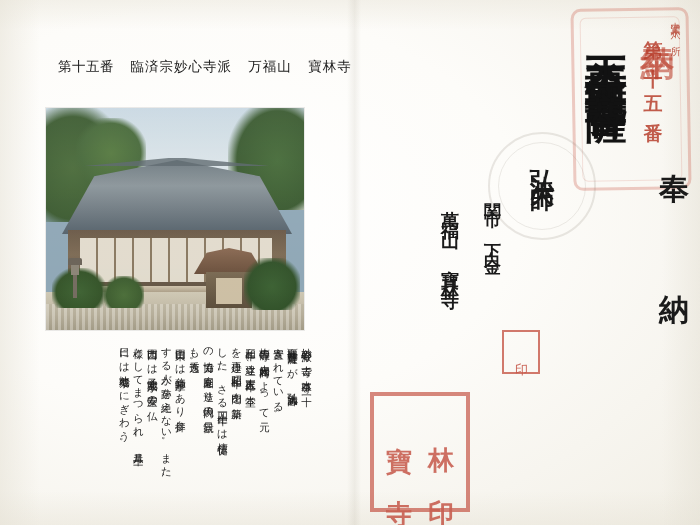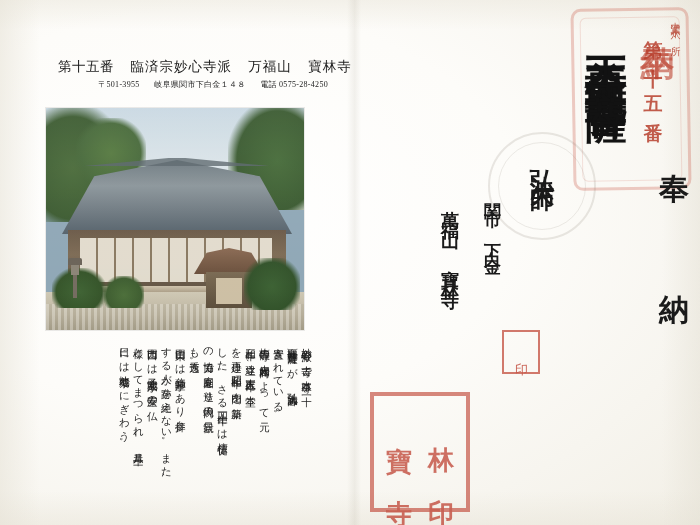--- a/index.html
+++ b/index.html
@@ -47,21 +47,21 @@
     left: 0;
     top: 0;
     width: 348px;
     height: 525px;
   }
   .temple-heading {
     position: absolute;
     left: 58px;
     top: 58px;
     width: 270px;
-    text-align: right;
+    text-align: left;
   }
   .temple-heading .line1 {
     font-size: 13.5px;
     letter-spacing: 1px;
     color: #1b1b1b;
     white-space: nowrap;
   }
   .temple-heading .line1 .num { letter-spacing: 0.5px; }
   .temple-heading .line1 .sect { margin-left: 12px; }
   .temple-heading .line1 .mtn { margin-left: 12px; }
@@ -402,28 +402,20 @@
 <div class="page">
 
   <div class="left-page">
 
     <div class="temple-heading">
       <div class="line1">
         <span class="num">第十五番</span>
         <span class="sect">臨済宗妙心寺派</span>
         <span class="mtn">万福山</span>
         <span class="name">寶林寺</span>
-      </div>
-      <div class="line3">
-        <span>〒501-3955</span>
-        <span class="sep"></span>
-        <span>岐阜県関市下白金１４８</span>
-        <span class="sep"></span>
-        <span>電話</span>
-        <span>0575-28-4250</span>
       </div>
     </div>
 
     <div class="photo">
       <div class="sky"></div>
       <div class="tree-left"></div>
       <div class="tree-left2"></div>
       <div class="tree-right"></div>
       <div class="roof-main"></div>
       <div class="roof-ridge"></div>

